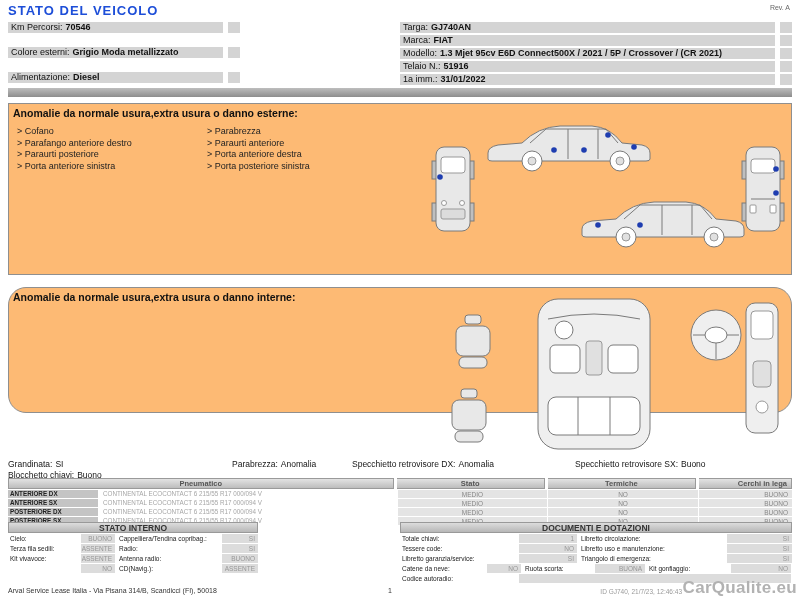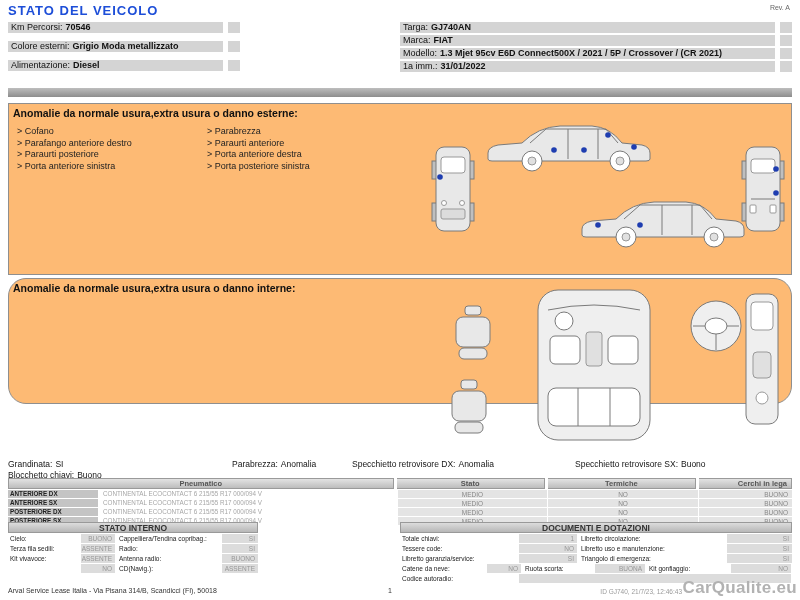--- a/index.html
+++ b/index.html
@@ -10,32 +10,32 @@
     background:#fff;
     color:#111;
     overflow:hidden;
   }
 
   .page-title{position:absolute;left:8px;top:3px;font-size:13px;font-weight:bold;color:#1d4ed8;letter-spacing:1px;text-align:center;}
   .rev{position:absolute;right:10px;top:4px;font-size:7px;color:#666;}
 
   .lf{position:absolute;left:8px;top:22px;width:232px;}
   .rf{position:absolute;left:400px;top:22px;width:392px;}
-  .frow{display:flex;gap:5px;margin-bottom:8px;}
+  .frow{display:flex;gap:5px;margin-bottom:14px;}
   .rf .frow{margin-bottom:2px;}
   .strip{background:#d4d4d4;font-size:9px;line-height:11px;padding:0 3px;flex:1;min-height:11px;}
   .sq{flex:0 0 12px;background:#d4d4d4;}
   .lbl{margin-right:3px;}
   .val{font-weight:bold;}
 
   .graybar{position:absolute;left:8px;top:88px;width:784px;height:9px;background:linear-gradient(#bdbdbd,#8d8d8d);}
 
   .box{position:absolute;left:8px;width:784px;border:1px solid #8f8f8f;background:#fdba74;}
   .box1{top:103px;height:172px;}
-  .box2{top:278px;height:126px;border-radius:18px;}
+  .box2{top:287px;height:126px;border-radius:18px;}
   .box-title{font-size:10.5px;font-weight:bold;padding:3px 4px;color:#111;}
   .dlist{position:absolute;top:22px;font-size:9px;line-height:11.5px;color:#222;}
   .dlist.c1{left:8px;}
   .dlist.c2{left:198px;}
   svg.diag{position:absolute;top:5px;right:3px;}
 
   .status-item{position:absolute;font-size:8.5px;color:#151515;white-space:nowrap;}
   .status-item .s-val{margin-left:3px;}
 
   
@@ -115,20 +115,24 @@
   </div>
   <div class="frow">
     <div class="strip"><span class="lbl">Marca:</span><span class="val">FIAT</span></div>
     <div class="sq"></div>
   </div>
   <div class="frow">
     <div class="strip"><span class="lbl">Modello:</span><span class="val">1.3 Mjet 95cv E6D Connect500X / 2021 / 5P / Crossover / (CR 2021)</span></div>
     <div class="sq"></div>
   </div>
   <div class="frow">
+    <div class="strip"><span class="lbl">Telaio N.:</span><span class="val">51916</span></div>
+    <div class="sq"></div>
+  </div>
+  <div class="frow">
     <div class="strip"><span class="lbl">1a imm.:</span><span class="val">31/01/2022</span></div>
     <div class="sq"></div>
   </div>
 </div>
 
 <div class="graybar"></div>
 
 <div class="box box1">
   <div class="box-title">Anomalie da normale usura,extra usura o danno esterne:</div>
   <div class="dlist c1">

